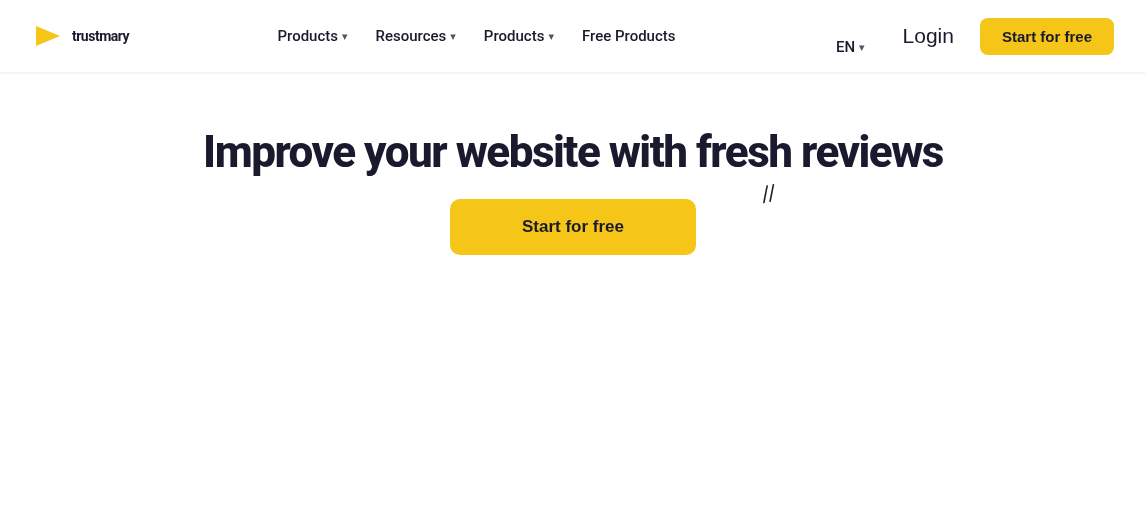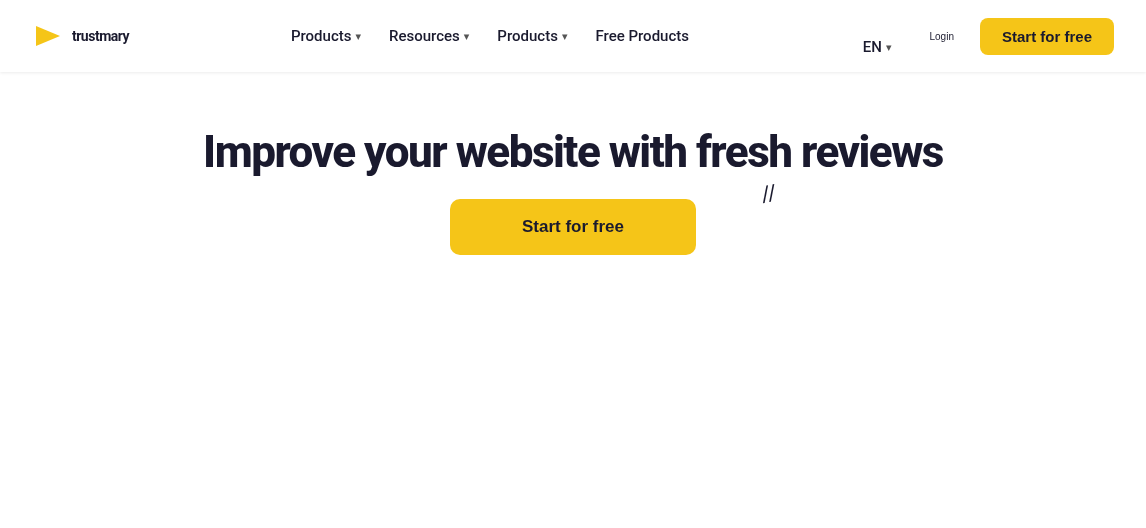--- a/index.html
+++ b/index.html
@@ -67,21 +67,21 @@
       padding: 8px 12px;
       font-size: 15px;
       font-weight: 500;
       color: #1a1a2e;
       cursor: pointer;
       border-radius: 6px;
       margin-top: 22px;
     }
     .nav-login {
       padding: 8px 18px;
-      font-size: 10px;
+      font-size: 21px;
       font-weight: 500;
       color: #1a1a2e;
       cursor: pointer;
       border-radius: 6px;
       background: none;
       border: none;
     }
     .nav-cta {
       padding: 10px 22px;
       background: #f5c518;

